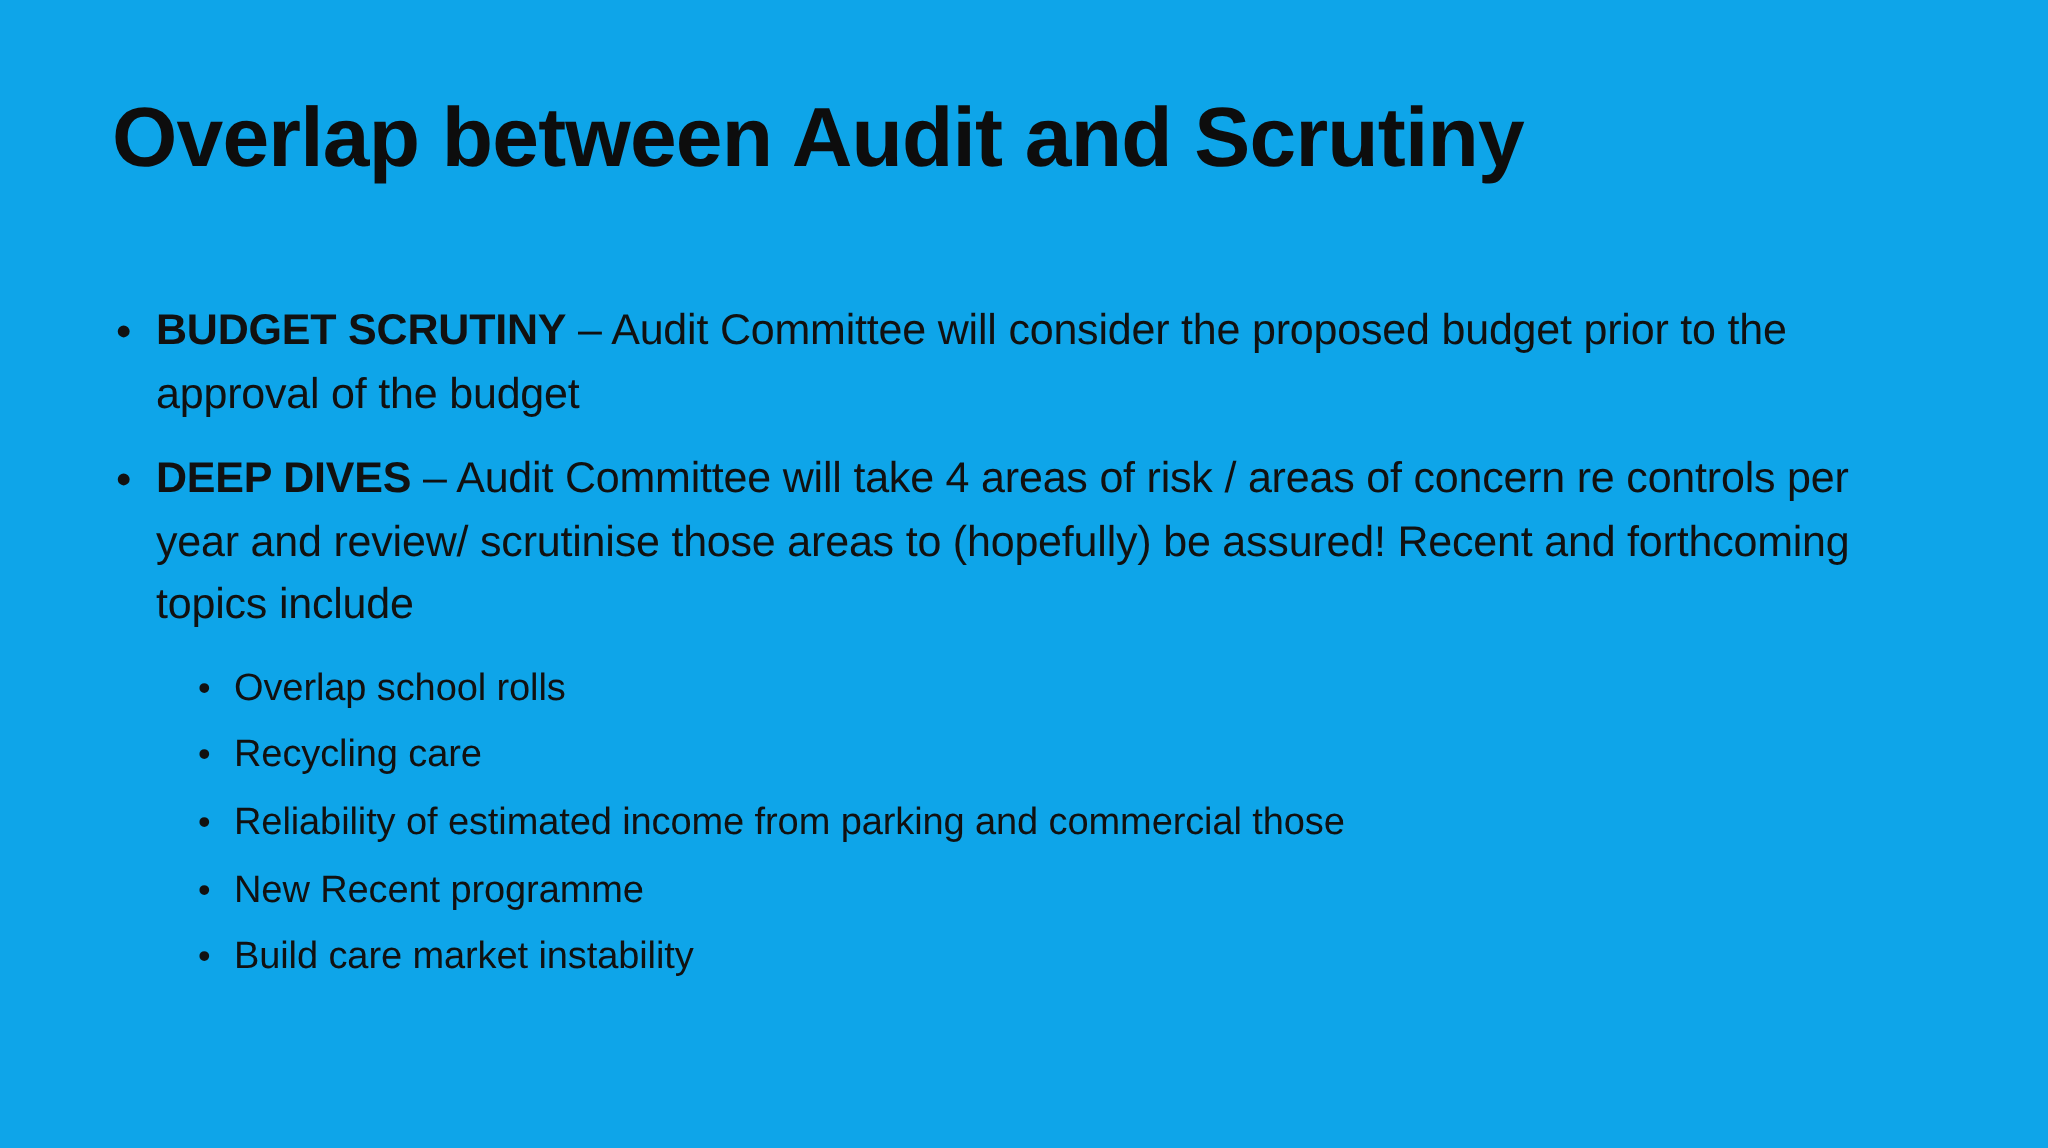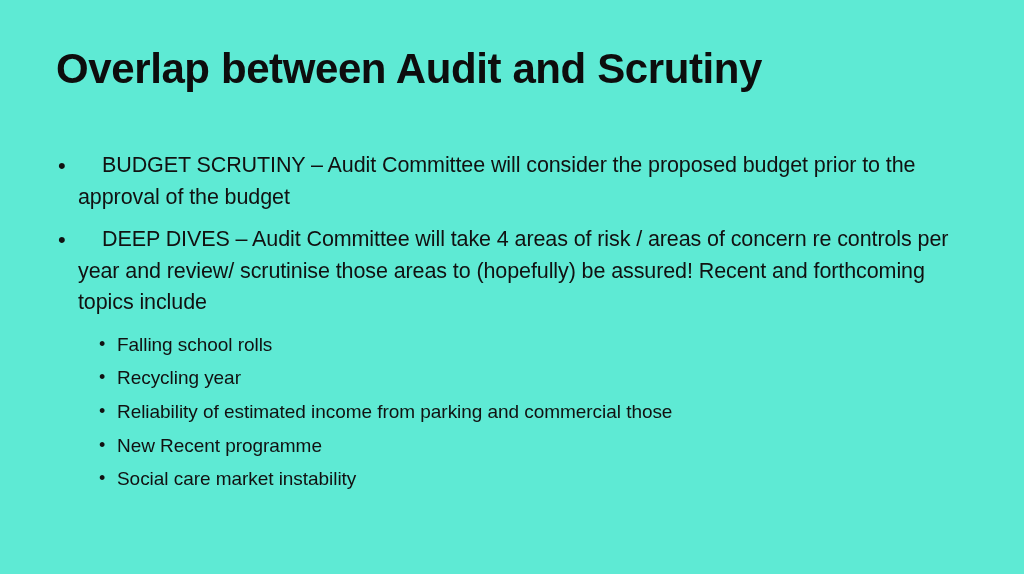--- a/index.html
+++ b/index.html
@@ -13,21 +13,21 @@
     overflow: hidden;
     font-family: "Liberation Sans", sans-serif;
     color: #111111;
     -webkit-font-smoothing: antialiased;
   }
 
   .slide {
     position: relative;
     width: 1024px;
     height: 574px;
-    background: #5eead4;
+    background: #0ea5e9;
     box-sizing: border-box;
   }
 
   
   .slide-title {
     position: absolute;
     left: 56px;
     top: 44px;
     width: 920px;
     font-size: 42px;
@@ -66,22 +66,21 @@
   }
 
   .text-l1 {
     flex: 1 1 auto;
     font-size: 21.5px;
     line-height: 31.5px;
     color: #111111;
     letter-spacing: -0.1px;
   }
   .text-l1 .lead {
-    font-weight: 400;
-    margin-left: 24px;
+    font-weight: 700;
   }
 
   
   .sublist {
     margin-top: 9px;
     padding-left: 21px;
   }
   .bullet-l2 {
     display: flex;
     align-items: flex-start;
@@ -122,41 +121,41 @@
 
     <div class="bullet-l1">
       <span class="marker-l1">•</span>
       <span class="text-l1">
         <span class="lead">DEEP DIVES</span><span> – Audit Committee will take 4 areas of risk / areas of concern re controls per year and review/ scrutinise those areas to (hopefully) be assured! Recent and forthcoming topics include</span>
 
         <span class="sublist" style="display:block;">
 
           <span class="bullet-l2">
             <span class="marker-l2">•</span>
-            <span class="text-l2">Falling school rolls</span>
+            <span class="text-l2">Overlap school rolls</span>
           </span>
 
           <span class="bullet-l2">
             <span class="marker-l2">•</span>
-            <span class="text-l2">Recycling year</span>
+            <span class="text-l2">Recycling care</span>
           </span>
 
           <span class="bullet-l2">
             <span class="marker-l2">•</span>
             <span class="text-l2">Reliability of estimated income from parking and commercial those</span>
           </span>
 
           <span class="bullet-l2">
             <span class="marker-l2">•</span>
             <span class="text-l2">New Recent programme</span>
           </span>
 
           <span class="bullet-l2">
             <span class="marker-l2">•</span>
-            <span class="text-l2">Social care market instability</span>
+            <span class="text-l2">Build care market instability</span>
           </span>
 
         </span>
       </span>
     </div>
 
   </div>
 </div>
 
 </body></html>

